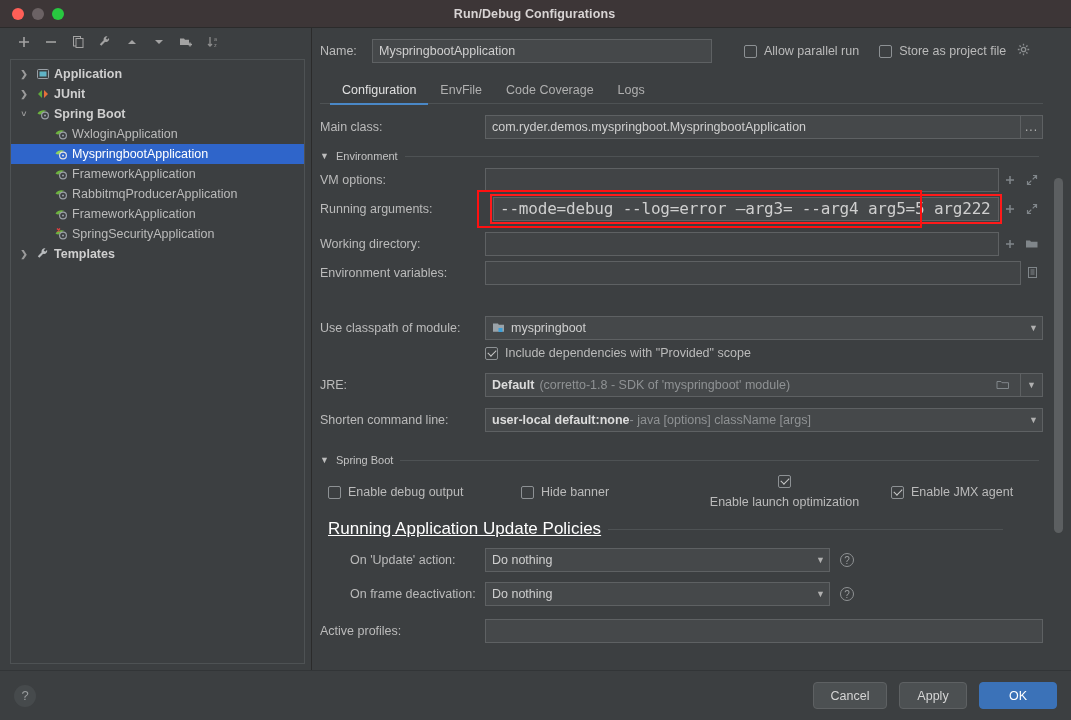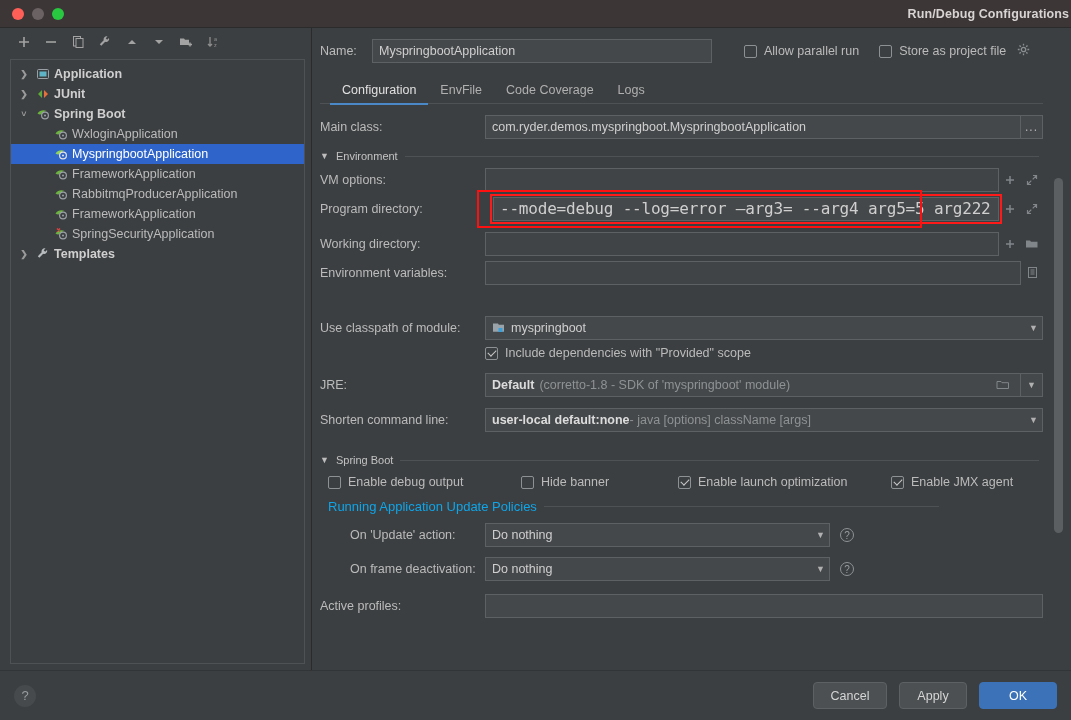--- a/index.html
+++ b/index.html
@@ -24,21 +24,21 @@
     display: flex; align-items: center;
     position: relative;
     flex: 0 0 28px;
   }
   .traffic { display: flex; gap: 8px; margin-left: 12px; }
   .dot { width: 12px; height: 12px; border-radius: 50%; }
   .dot.red { background: #ff5f57; }
   .dot.gray { background: #6b6264; }
   .dot.green { background: #28c840; }
   .title-text {
-    position: absolute; left: 0; right: 2px; text-align: right;
+    position: absolute; left: 0; right: 2px; text-align: center;
     font-size: 12.5px; font-weight: bold; color: #d8d4d4;
     letter-spacing: .1px;
   }
 
   
   .body { flex: 1; display: flex; min-height: 0; }
 
   
   .left {
     width: 312px; flex: 0 0 312px;
@@ -185,27 +185,27 @@
   }
   .combo .cval { flex: 1; display: flex; align-items: center; gap: 5px; overflow: hidden; white-space: nowrap; }
   .arrowdown { color: #b0b0b0; font-size: 9px; padding-left: 6px; }
   .muted { color: #8f9294; }
   .bold { font-weight: bold; color: #dcdcdc; }
 
   .sbchecks { display: flex; align-items: center; gap: 0; padding: 6px 0 4px 8px; }
   .sbchecks .cbwrap { margin-right: 0; }
   .sbc1 { width: 193px; }
   .sbc2 { width: 157px; }
-  .sbc3 { width: 213px; }
+  .sbc3 { width: 213px; flex-direction: column; }
 
   .subsection {
     display: flex; align-items: center; gap: 7px;
     margin: 6px 0 4px 8px; padding-right: 4px;
   }
-  .subsection .stitle { font-size: 13px; color: #0ea5e9; white-space: nowrap; }
+  .subsection .stitle { font-size: 17px; color: #ffffff; white-space: nowrap; text-decoration: underline; }
   .subsection .sline { flex: 1; height: 1px; background: #4e5254; max-width: 395px; }
 
   .policyrow { display: flex; align-items: center; min-height: 34px; padding-left: 30px; }
   .policyrow .lbl { width: 135px; flex: 0 0 135px; }
   .policycombo {
     width: 345px; height: 24px; background: #45484a; border: 1px solid #5e6163;
     display: flex; align-items: center; padding: 0 4px 0 6px;
     font-size: 12.5px; color: #cfcfcf;
   }
   .helpq {
@@ -505,21 +505,21 @@
               </div>
               <div class="fieldbtn flat">
                 <svg width="12" height="12" viewBox="0 0 12 12">
                     <path d="M7 1.5h3.5V5M10.5 1.5L6.7 5.3M5 10.5H1.5V7M1.5 10.5L5.3 6.7" stroke="#80868a" stroke-width="1.2" fill="none"></path>
                   </svg>
               </div>
             </div>
           </div>
 
           <div class="frow prog-wrap">
-            <div class="lbl">Program directory:</div>
+            <div class="lbl">Running arguments:</div>
             <div class="fieldwrap">
               <div class="field prog-highlight mono">--mode=debug --log=error —arg3= --arg4 arg5=5 arg222</div>
               <div class="fieldbtn flat">
                 <svg width="12" height="12" viewBox="0 0 12 12">
                     <path d="M6 2v8M2 6h8" stroke="#80868a" stroke-width="1.5"></path>
                   </svg>
               </div>
               <div class="fieldbtn flat">
                 <svg width="12" height="12" viewBox="0 0 12 12">
                     <path d="M7 1.5h3.5V5M10.5 1.5L6.7 5.3M5 10.5H1.5V7M1.5 10.5L5.3 6.7" stroke="#80868a" stroke-width="1.2" fill="none"></path>

